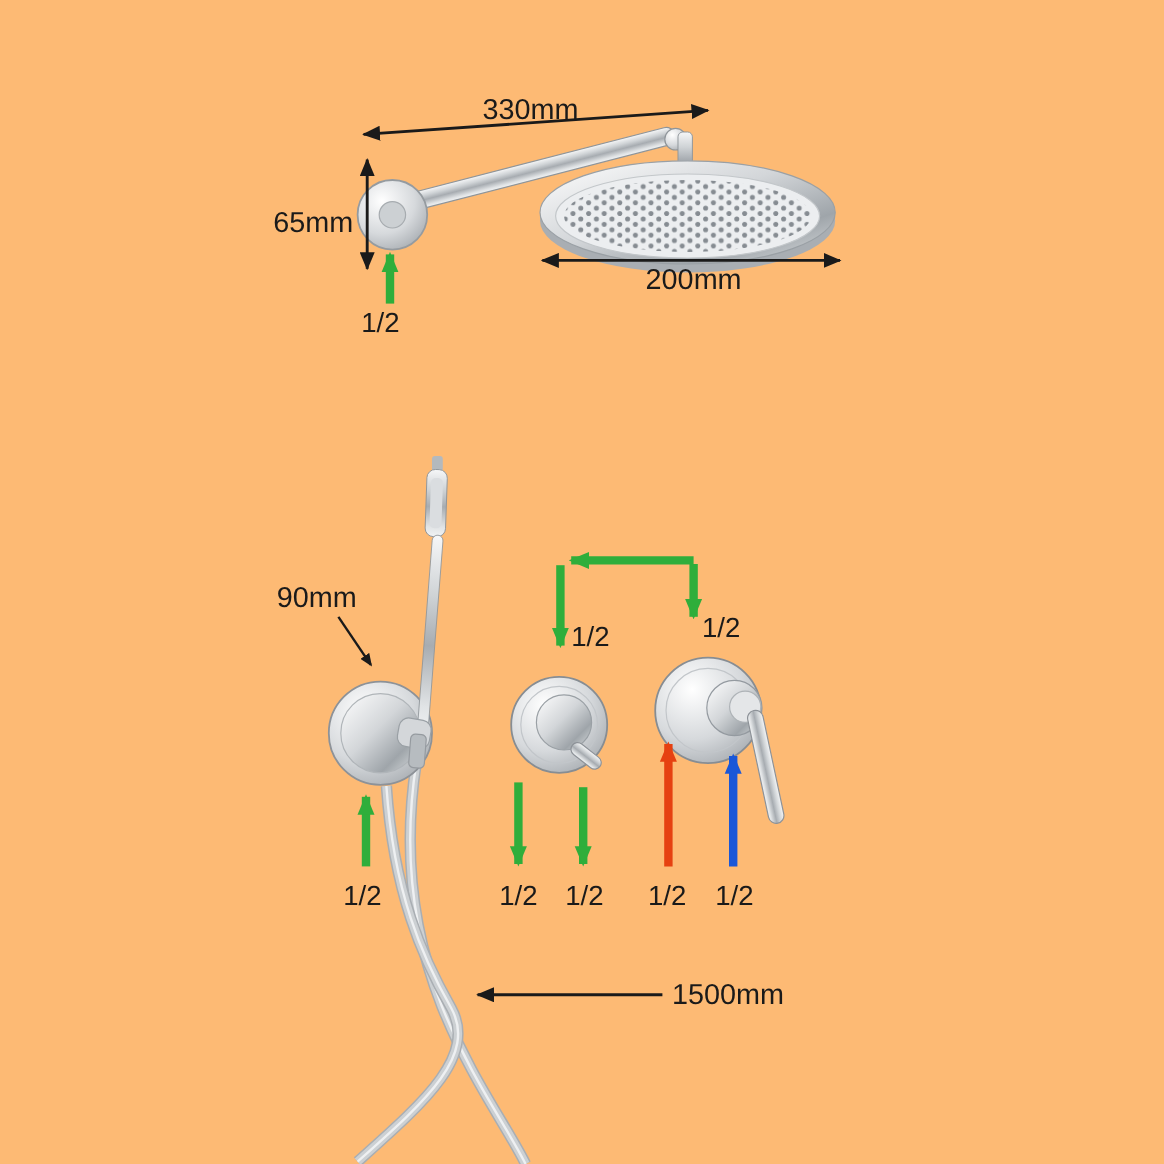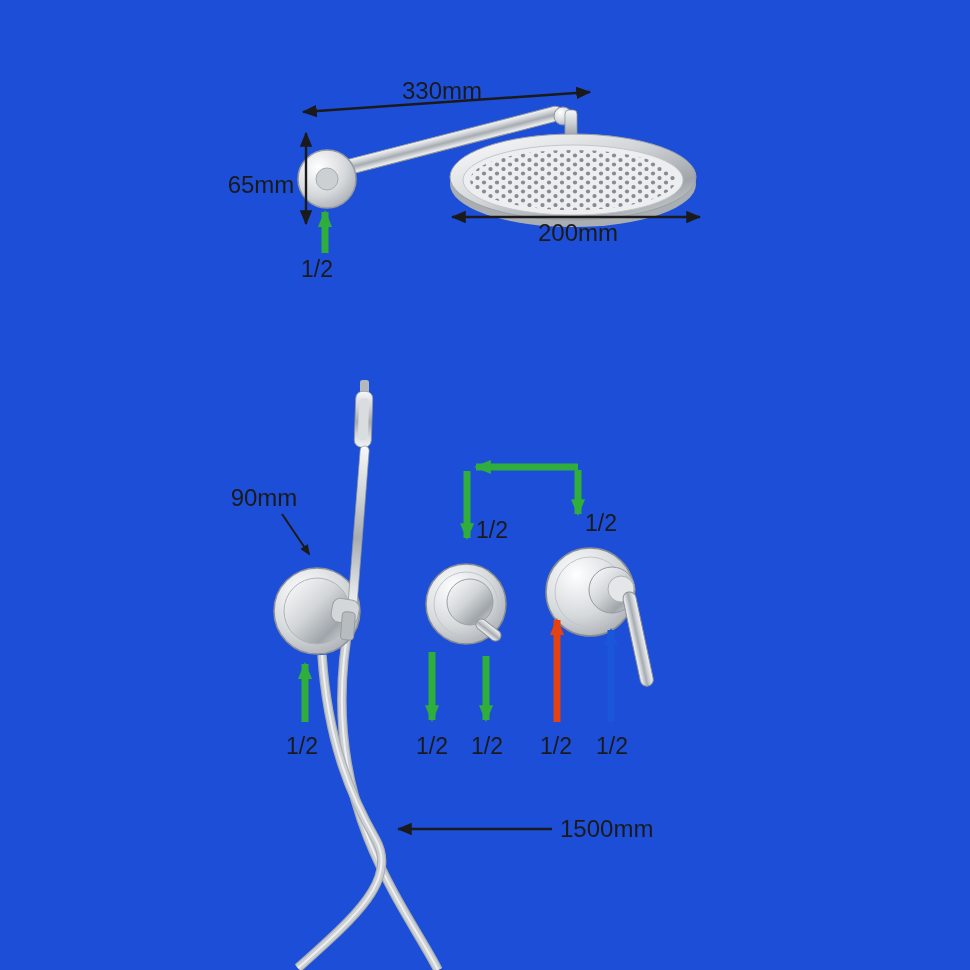--- a/index.html
+++ b/index.html
@@ -4,21 +4,21 @@
 <style>
   html, body { margin: 0; padding: 0; }
   body {
     width: 970px; height: 970px;
     background: #ffffff;
     font-family: "Liberation Sans", sans-serif;
   }
   .stage {
     position: relative;
     width: 970px; height: 970px;
-    background: #1d4ed8;
+    background: #fdba74;
     overflow: hidden;
   }
   .stage svg { position: absolute; left: 0; top: 0; display: block; }
   text {
     font-family: "Liberation Sans", sans-serif;
     fill: #1a1a1a;
   }
   .dim  { font-size: 24px; }
   .half { font-size: 23px; }
   .dimline { stroke-width: 2.4; }

